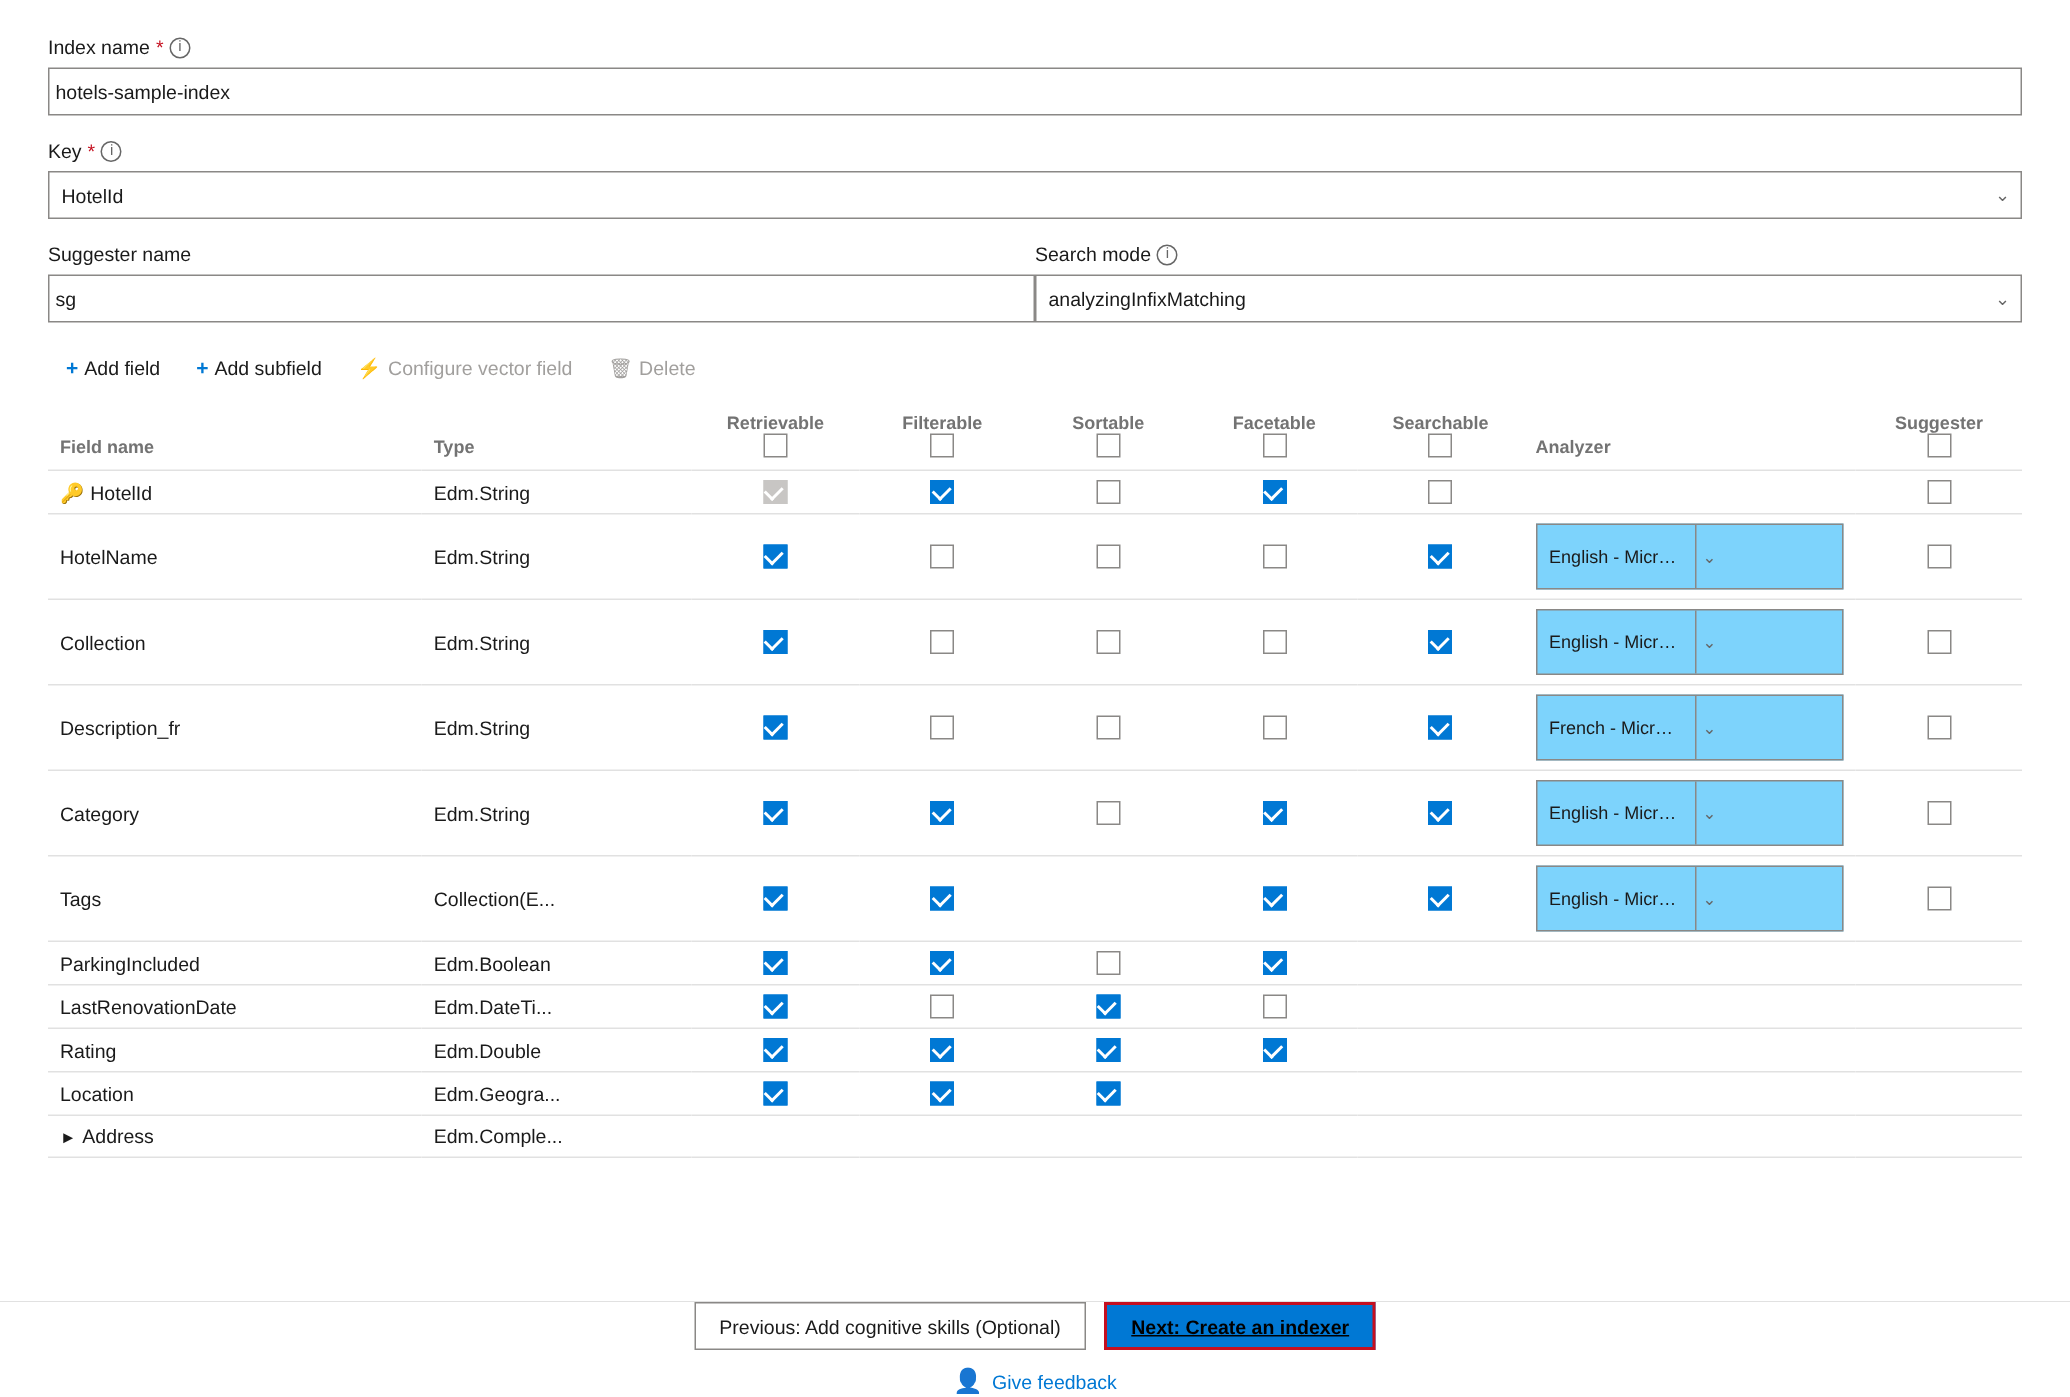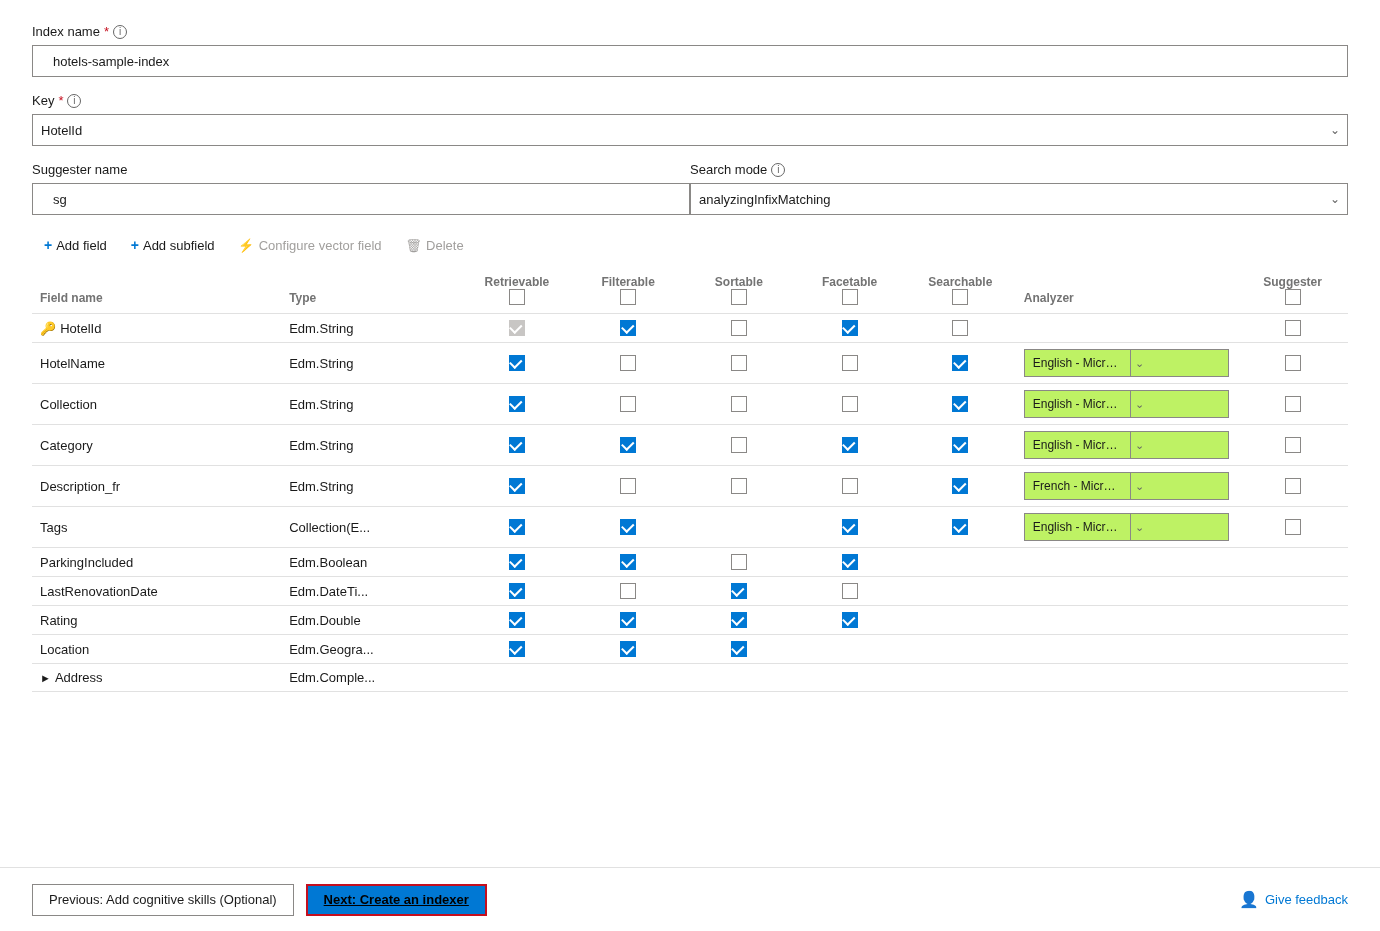--- a/index.html
+++ b/index.html
@@ -37,21 +37,21 @@
       align-items: center;
       justify-content: center;
       font-size: 10px;
       color: #666;
       cursor: pointer;
     }
     .text-input {
       width: 100%;
       height: 32px;
       border: 1px solid #8a8886;
-      padding: 0 20px;
+      padding: 0 4px;
       font-size: 13px;
       color: #1a1a1a;
       outline: none;
     }
     .select-input {
       width: 100%;
       height: 32px;
       border: 1px solid #8a8886;
       padding: 0 8px;
       font-size: 13px;
@@ -169,23 +169,23 @@
       width: 9px;
       height: 6px;
       border-left: 2px solid #fff;
       border-bottom: 2px solid #fff;
       transform: rotate(-45deg) translateY(-1px);
     }
     .analyzer-select {
       display: flex;
       align-items: center;
       border: 1px solid #8a8886;
-      height: 28px;
+      height: 44px;
       min-width: 140px;
-      background: #bef264;
+      background: #7dd3fc;
       cursor: pointer;
     }
     .analyzer-select span {
       flex: 1;
       padding: 0 8px;
       font-size: 12px;
       color: #1a1a1a;
       white-space: nowrap;
       overflow: hidden;
       text-overflow: ellipsis;
@@ -214,20 +214,21 @@
       bottom: 0;
       left: 0;
       right: 0;
       height: 64px;
       background: #fff;
       border-top: 1px solid #e1e1e1;
       display: flex;
       align-items: center;
       padding: 0 32px;
       justify-content: space-between;
+      flex-direction: column;
     }
     .footer-left {
       display: flex;
       gap: 12px;
     }
     .btn-secondary {
       height: 32px;
       padding: 0 16px;
       border: 1px solid #8a8886;
       background: #fff;
@@ -492,20 +493,60 @@
       <span class="chev">⌄</span>
     </div>
   </td>
           <td class="td-center">
             <div class="checkbox-cell">
               <span class="cb "></span>
             </div>
           </td>
         </tr>
         <tr>
+          <td>Description_fr</td>
+          <td>Edm.String</td>
+          <td class="td-center">
+            <div class="checkbox-cell">
+              <span class="cb checked"></span>
+            </div>
+          </td>
+          <td class="td-center">
+            <div class="checkbox-cell">
+              <span class="cb "></span>
+            </div>
+          </td>
+          <td class="td-center">
+            <div class="checkbox-cell">
+              <span class="cb "></span>
+            </div>
+          </td>
+          <td class="td-center">
+            <div class="checkbox-cell">
+              <span class="cb "></span>
+            </div>
+          </td>
+          <td class="td-center">
+            <div class="checkbox-cell">
+              <span class="cb checked"></span>
+            </div>
+          </td>
+          <td>
+    <div class="analyzer-select">
+      <span>French - Micros...</span>
+      <span class="chev">⌄</span>
+    </div>
+  </td>
+          <td class="td-center">
+            <div class="checkbox-cell">
+              <span class="cb "></span>
+            </div>
+          </td>
+        </tr>
+        <tr>
           <td>Category</td>
           <td>Edm.String</td>
           <td class="td-center">
             <div class="checkbox-cell">
               <span class="cb checked"></span>
             </div>
           </td>
           <td class="td-center">
             <div class="checkbox-cell">
               <span class="cb checked"></span>
@@ -522,60 +563,20 @@
             </div>
           </td>
           <td class="td-center">
             <div class="checkbox-cell">
               <span class="cb checked"></span>
             </div>
           </td>
           <td>
     <div class="analyzer-select">
       <span>English - Micro...</span>
-      <span class="chev">⌄</span>
-    </div>
-  </td>
-          <td class="td-center">
-            <div class="checkbox-cell">
-              <span class="cb "></span>
-            </div>
-          </td>
-        </tr>
-        <tr>
-          <td>Description_fr</td>
-          <td>Edm.String</td>
-          <td class="td-center">
-            <div class="checkbox-cell">
-              <span class="cb checked"></span>
-            </div>
-          </td>
-          <td class="td-center">
-            <div class="checkbox-cell">
-              <span class="cb "></span>
-            </div>
-          </td>
-          <td class="td-center">
-            <div class="checkbox-cell">
-              <span class="cb "></span>
-            </div>
-          </td>
-          <td class="td-center">
-            <div class="checkbox-cell">
-              <span class="cb "></span>
-            </div>
-          </td>
-          <td class="td-center">
-            <div class="checkbox-cell">
-              <span class="cb checked"></span>
-            </div>
-          </td>
-          <td>
-    <div class="analyzer-select">
-      <span>French - Micros...</span>
       <span class="chev">⌄</span>
     </div>
   </td>
           <td class="td-center">
             <div class="checkbox-cell">
               <span class="cb "></span>
             </div>
           </td>
         </tr>
         <tr>

